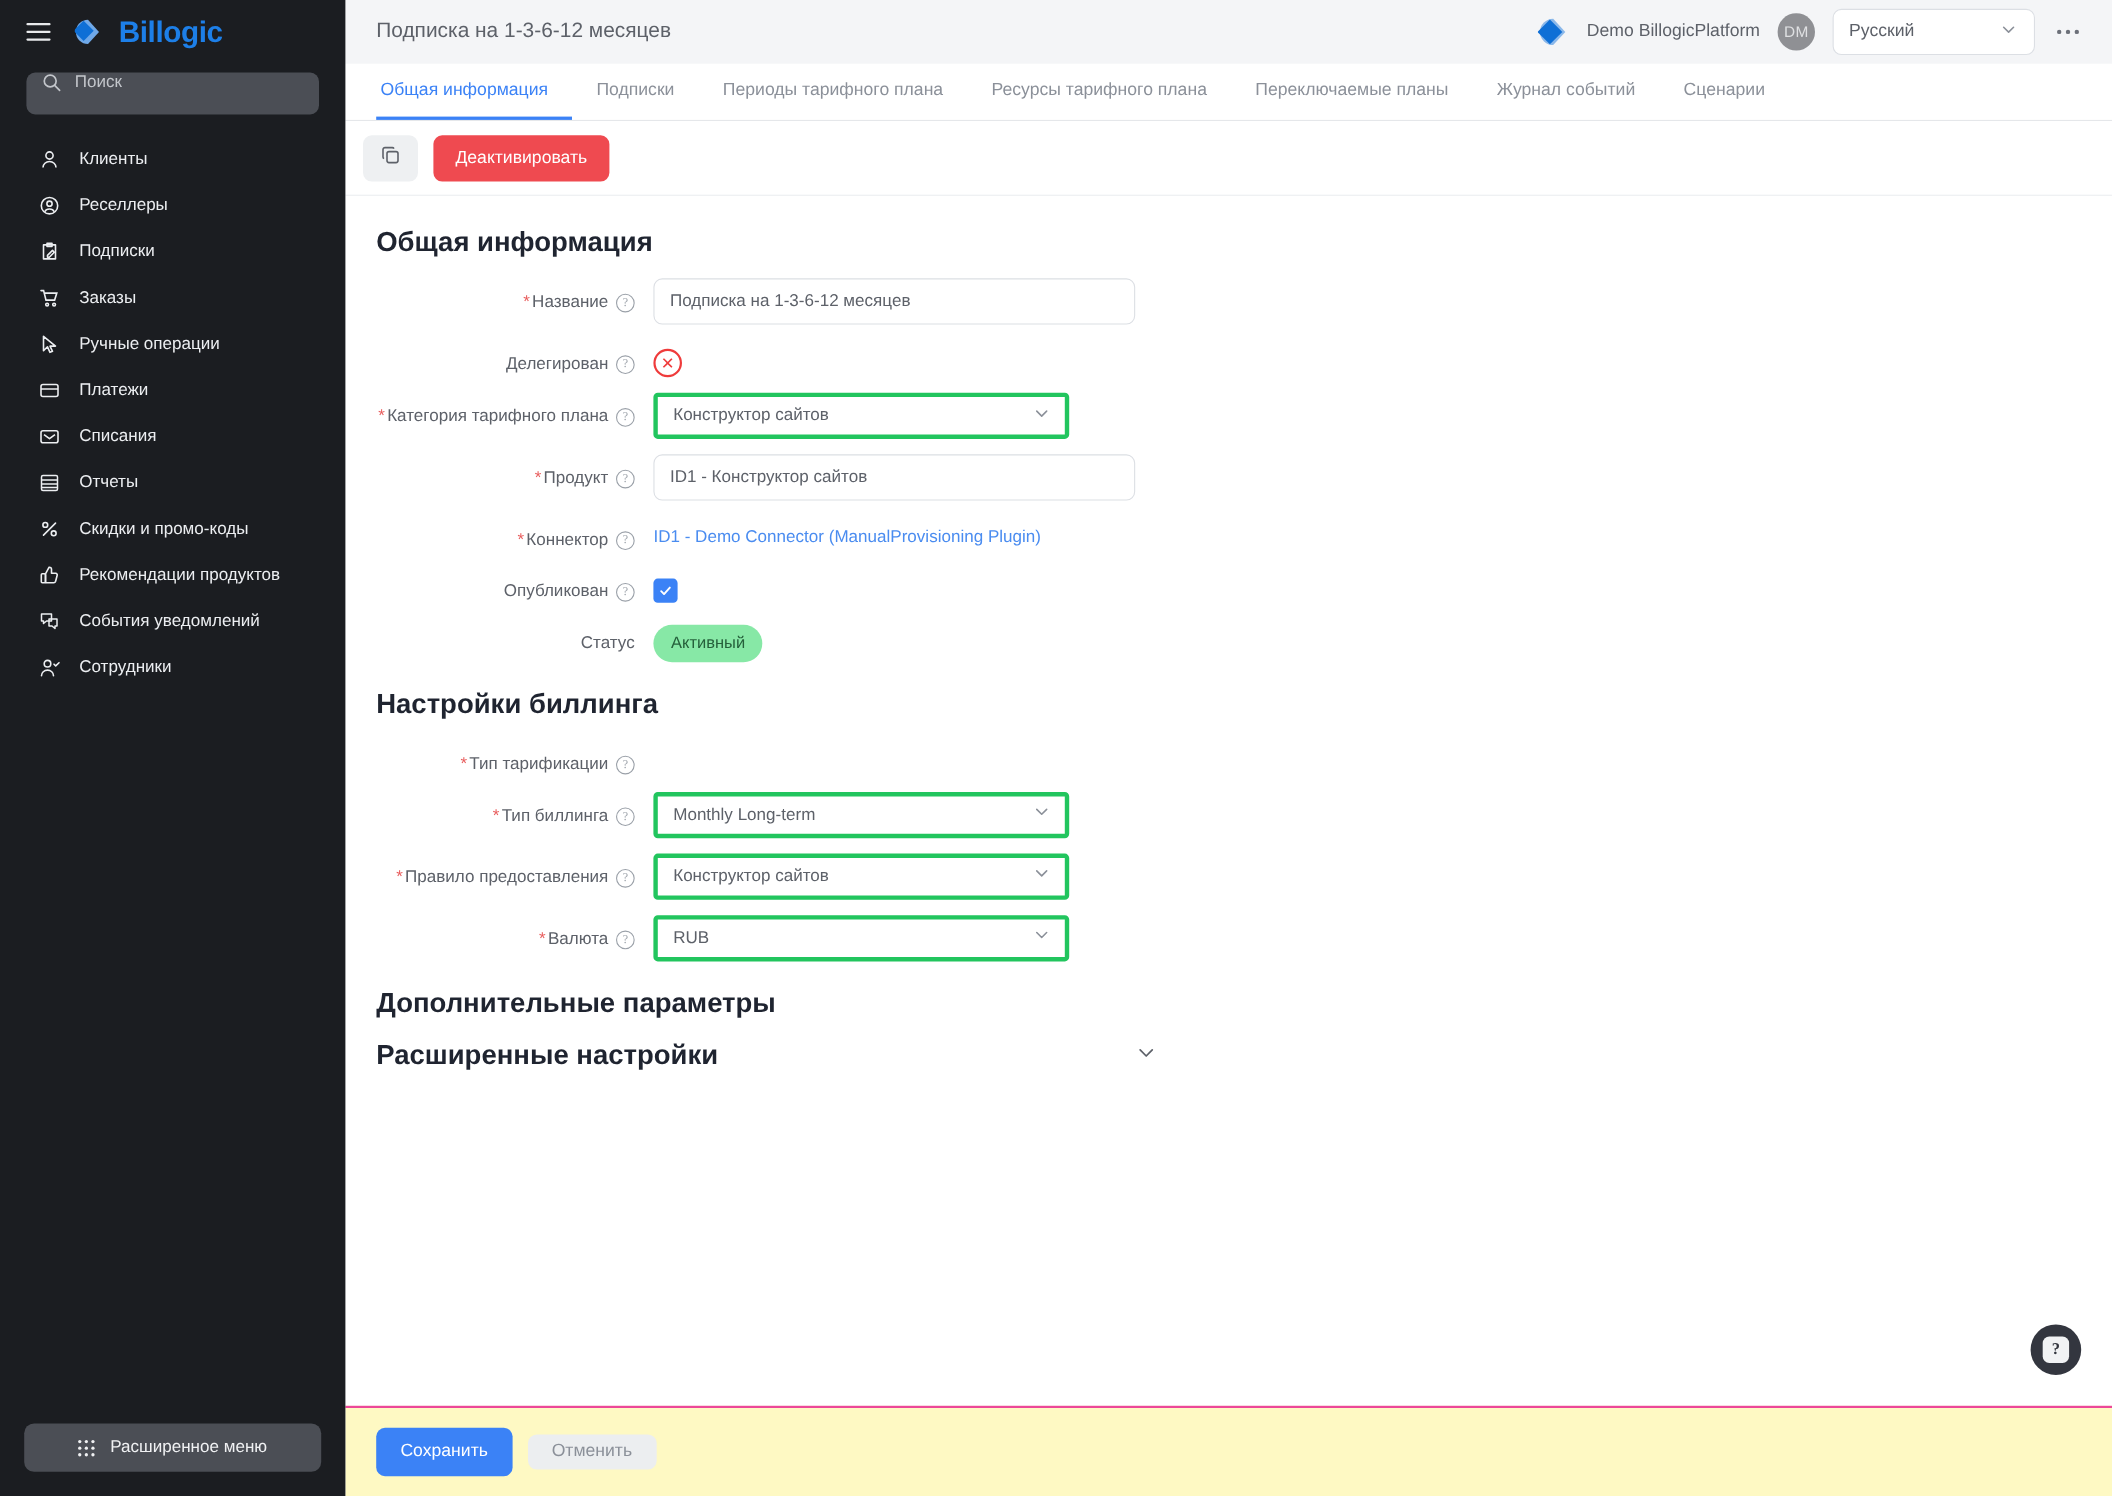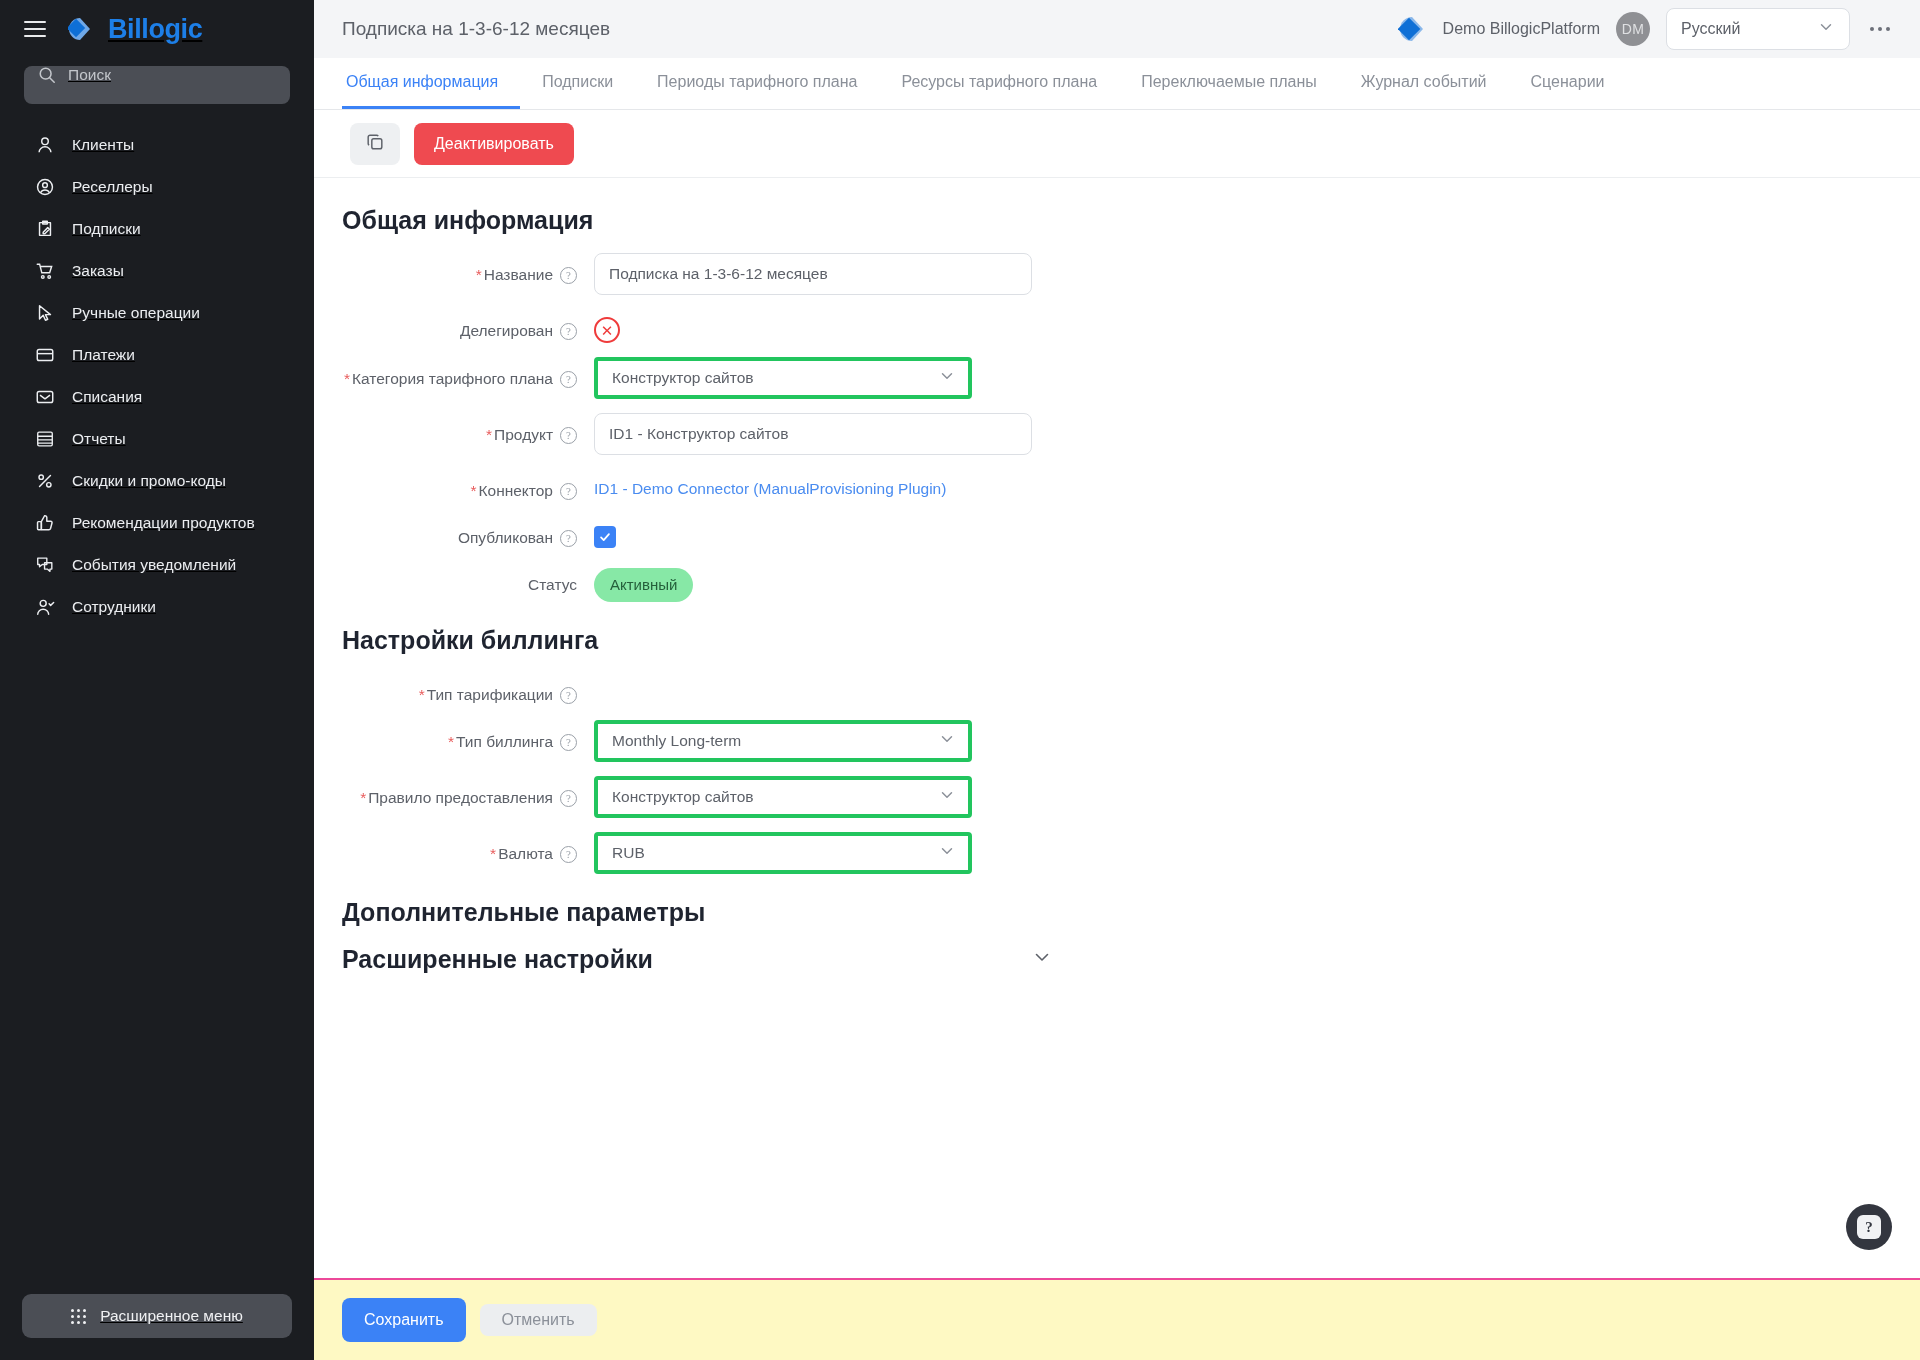--- a/index.html
+++ b/index.html
@@ -13,21 +13,20 @@
   .app { display: flex; width: 1920px; height: 1360px; }
 
   
   .sidebar {
     width: 314px;
     min-width: 314px;
     background: #1b1d21;
     display: flex;
     flex-direction: column;
     position: relative;
-    text-decoration: underline;
   }
   .sb-top {
     height: 58px;
     display: flex;
     align-items: center;
     padding: 0 14px 0 24px;
     gap: 22px;
   }
   .burger { width: 22px; height: 16px; display: flex; flex-direction: column; justify-content: space-between; cursor: pointer; }
   .burger i { display: block; height: 2px; background: #e9eaec; border-radius: 1px; }
@@ -134,21 +133,21 @@
     font-size: 16px; color: #8b9099; cursor: pointer;
     border-bottom: 3px solid transparent;
     white-space: nowrap;
   }
   .tab:first-child { padding-left: 4px; }
   .tab.active { color: #3b82f6; border-bottom-color: #3b82f6; }
 
   .toolbar {
     height: 68px;
     display: flex; align-items: center; gap: 14px;
-    padding: 0 36px;
+    padding: 0 16px;
     border-bottom: 1px solid #eceef0;
     flex: 0 0 68px;
   }
   .icon-btn {
     width: 50px; height: 42px;
     background: #eef0f2; border-radius: 8px;
     display: flex; align-items: center; justify-content: center;
     cursor: pointer;
   }
   .btn-danger {

